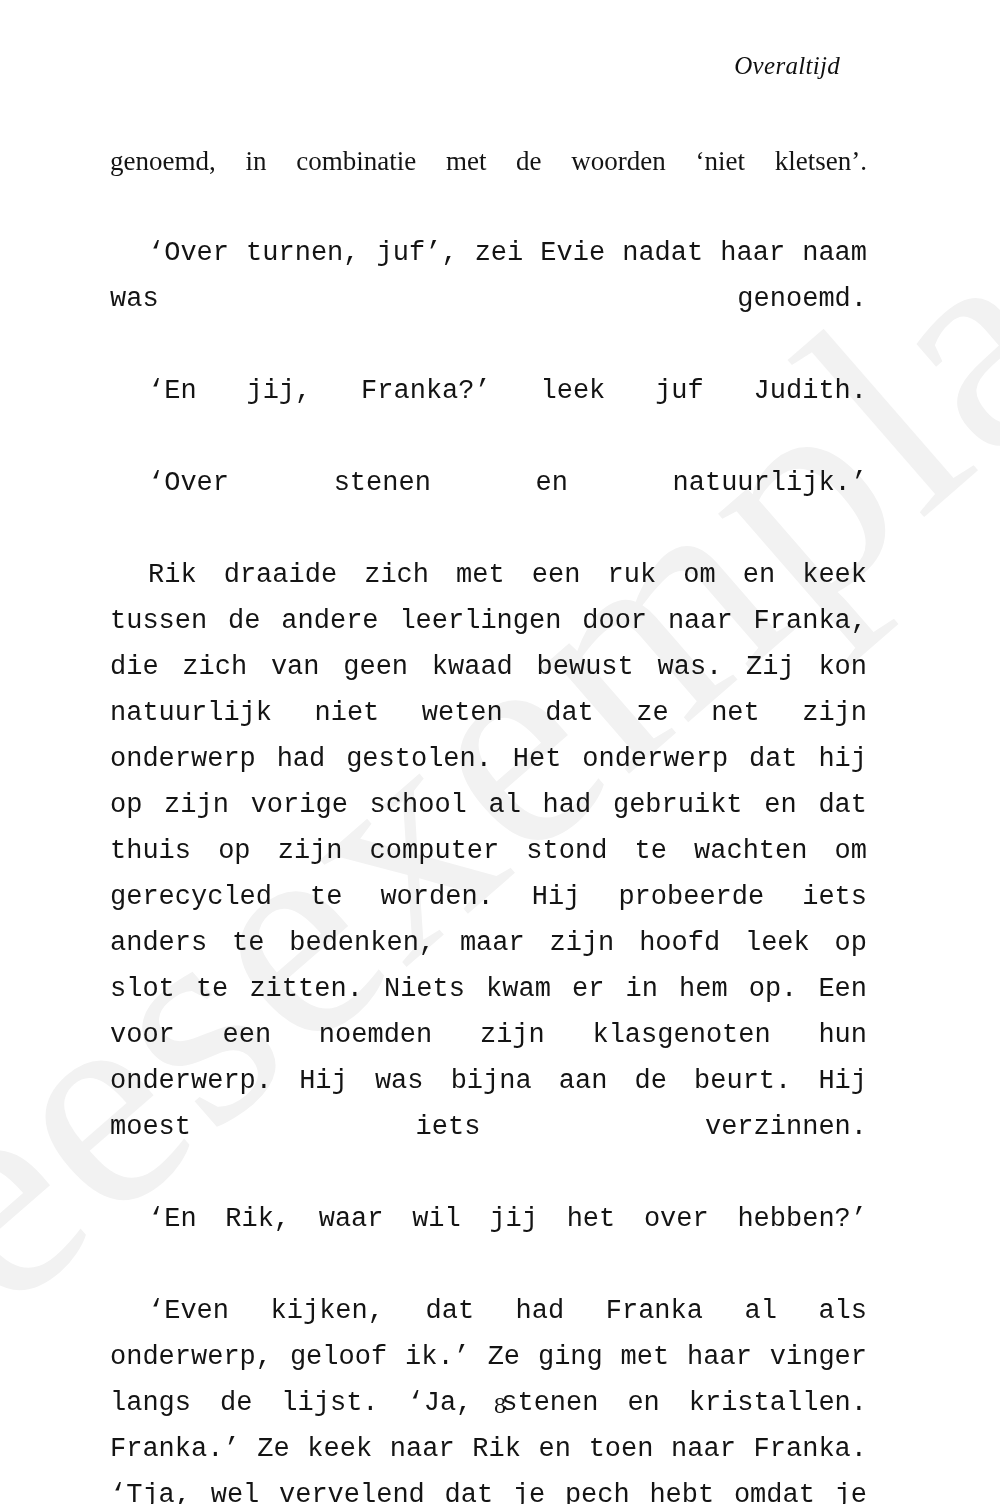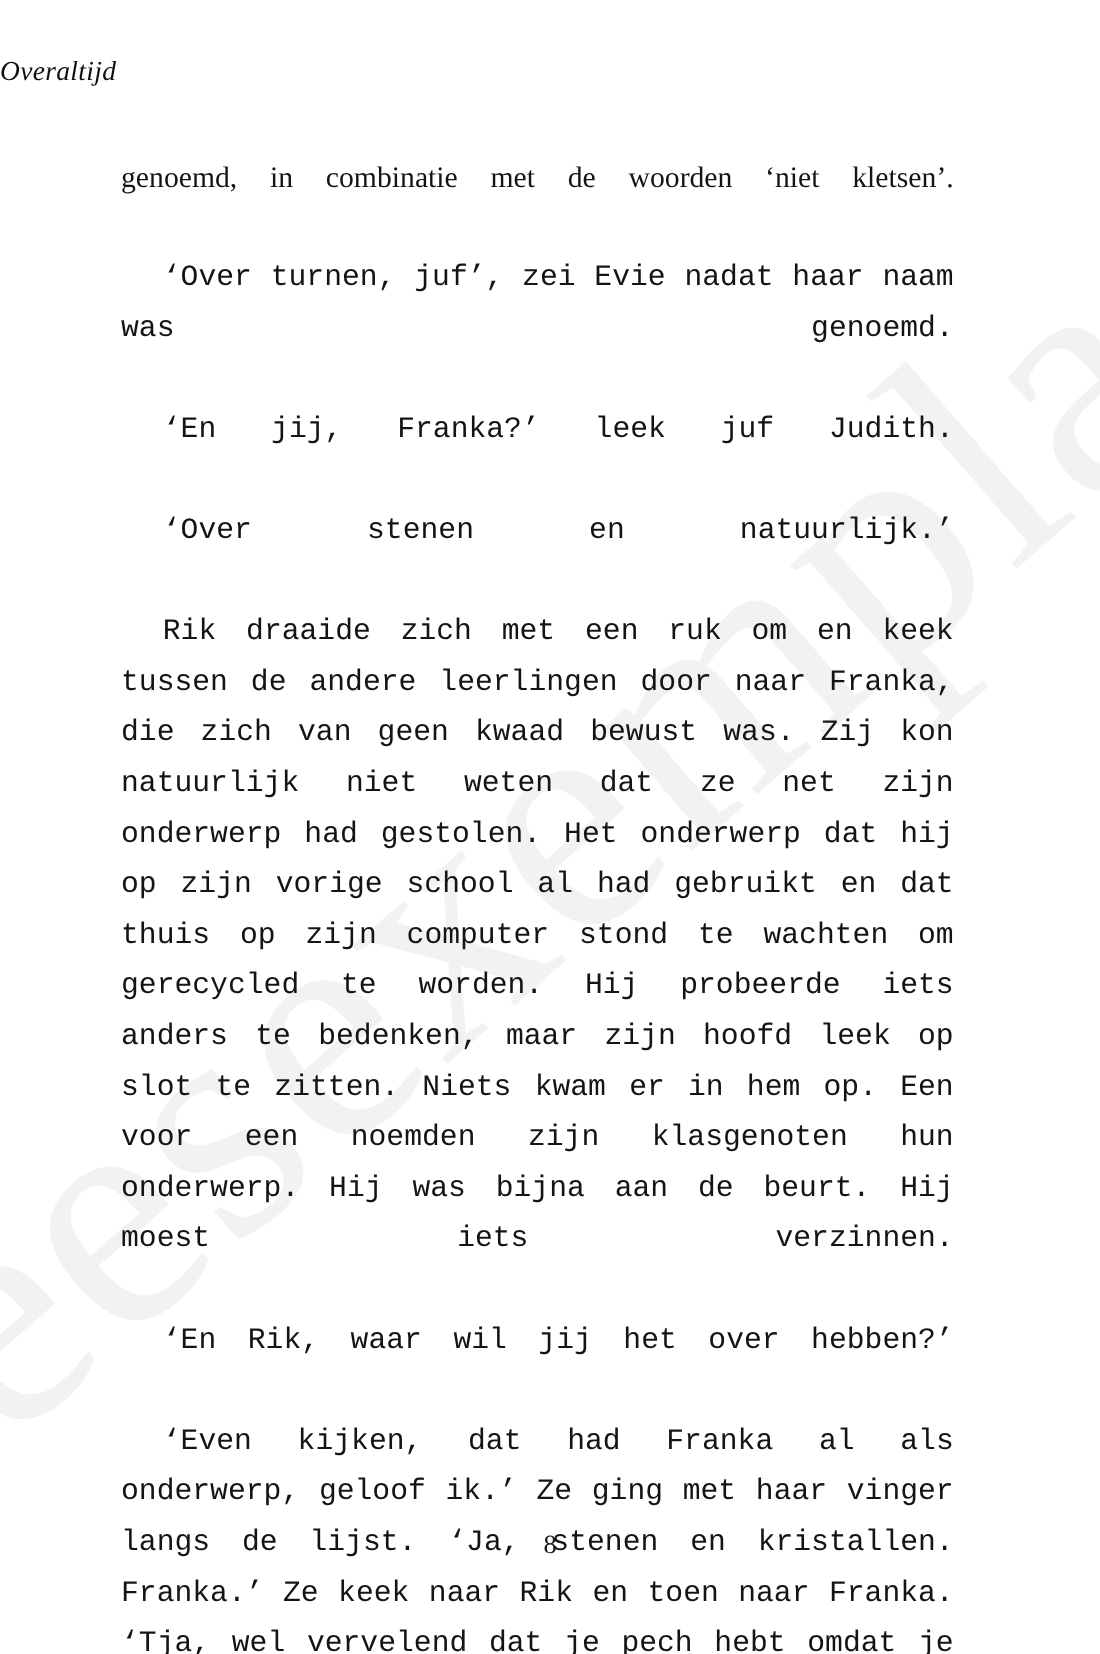--- a/index.html
+++ b/index.html
@@ -42,21 +42,21 @@
     transform-origin: 50% 50%;
     user-select: none;
   }
 
   
   .running-header {
     position: absolute;
     left: 0;
     top: 52px;
     width: 840px;
-    text-align: left;
+    text-align: right;
     font-style: italic;
     font-size: 25px;
     letter-spacing: 0.3px;
     color: #101010;
     z-index: 2;
   }
 
   
   .text-column {
     position: absolute;

